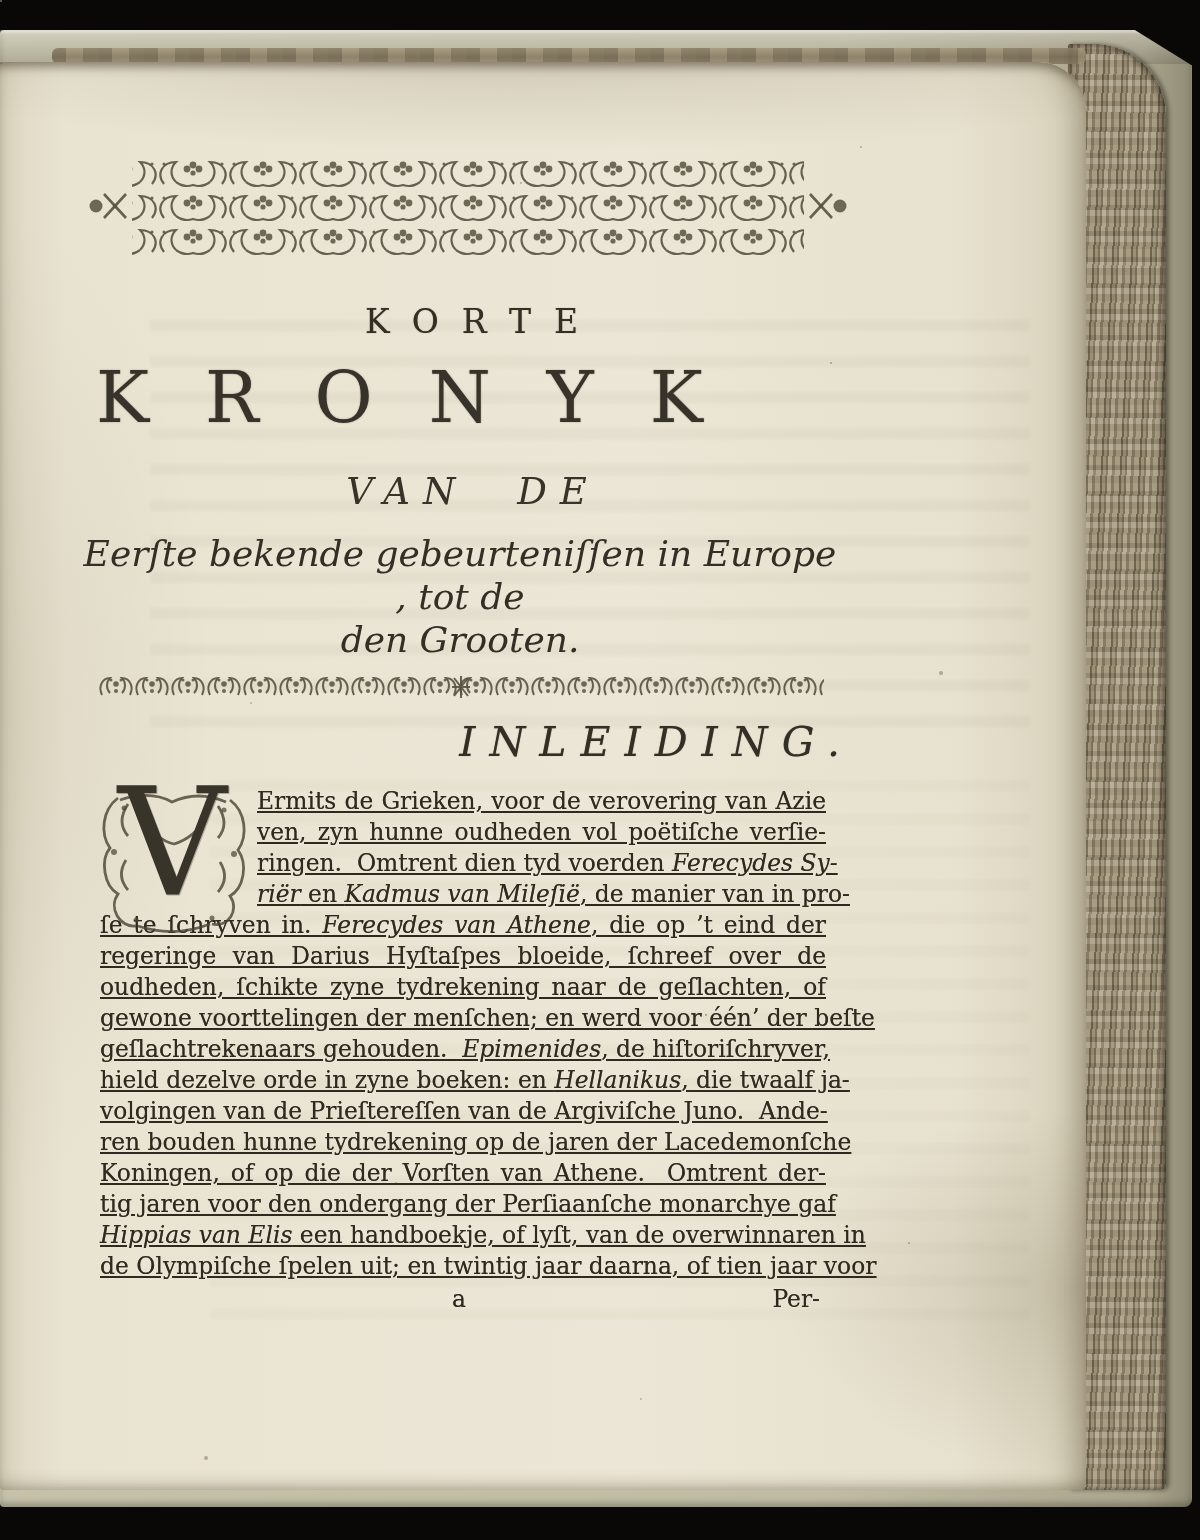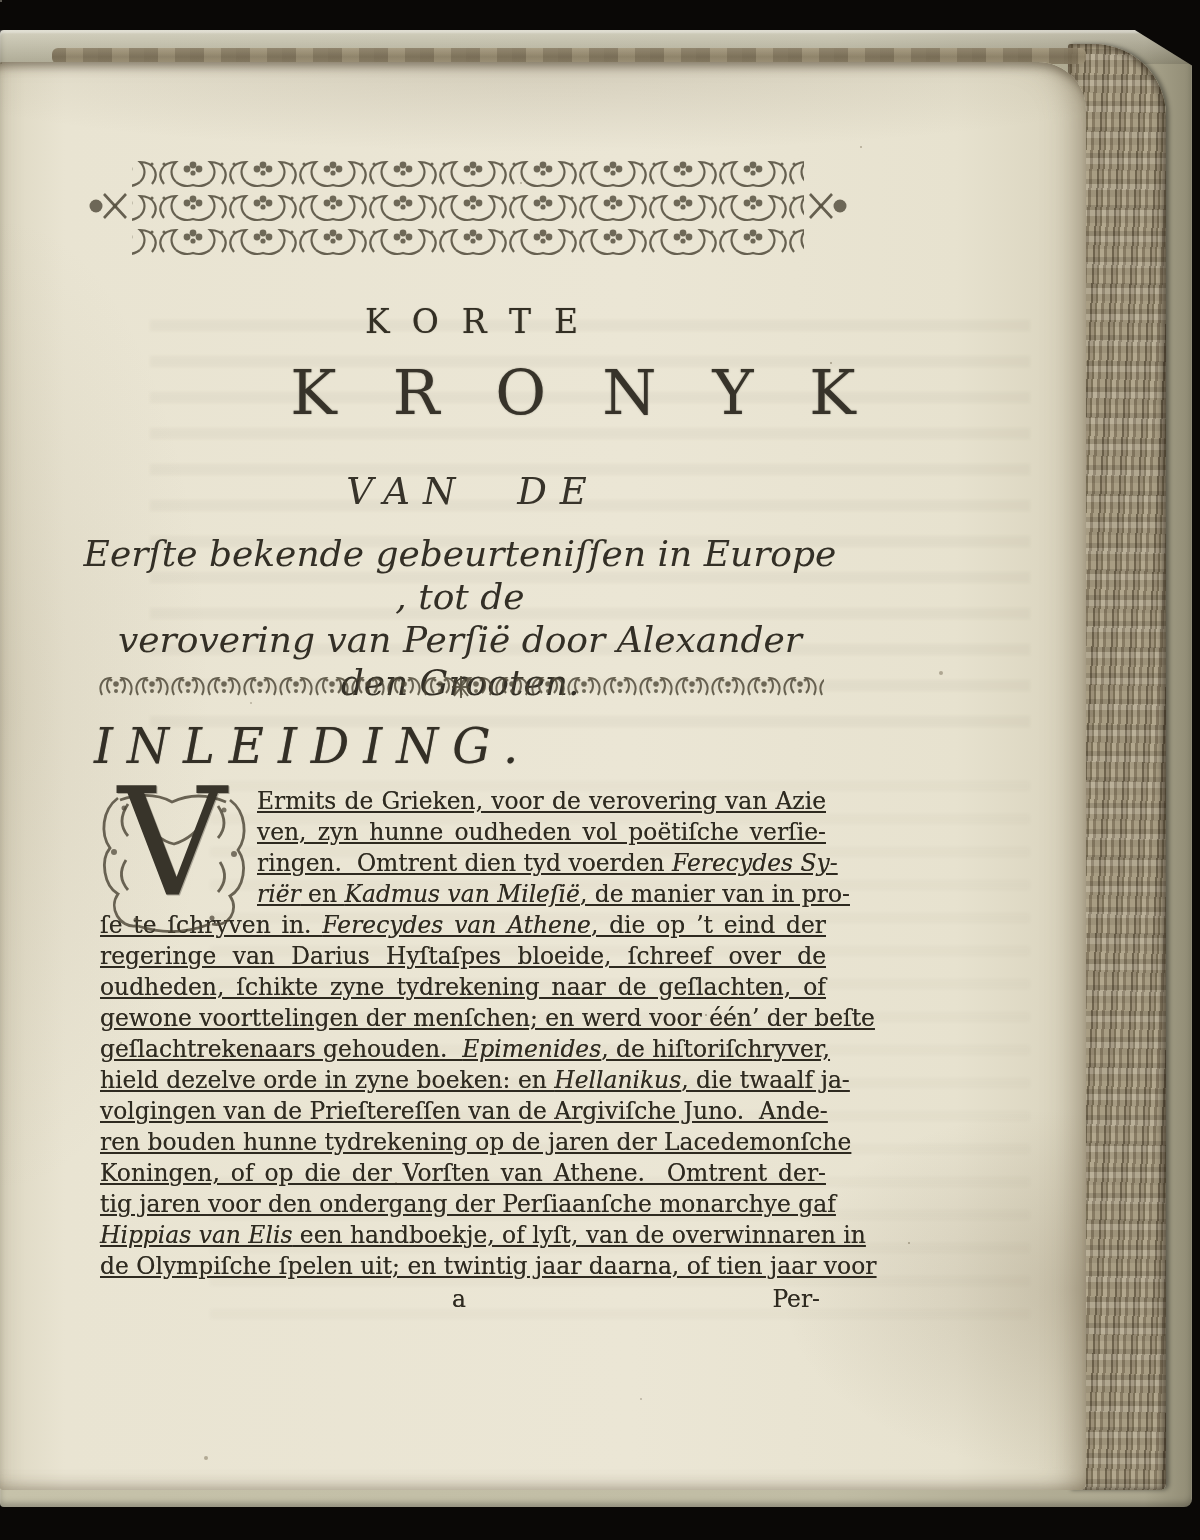--- a/index.html
+++ b/index.html
@@ -52,29 +52,29 @@
     box-shadow:520px 120px 0 rgba(90,78,56,.4), 830px 300px 0 rgba(90,78,56,.45), 250px 640px 0 rgba(90,78,56,.35),
     940px 610px 0 1px rgba(90,78,56,.4), 705px 952px 0 rgba(90,78,56,.5), 395px 1120px 0 rgba(90,78,56,.4),
     120px 980px 0 rgba(90,78,56,.35), 908px 1180px 0 rgba(90,78,56,.45), 640px 1336px 0 rgba(90,78,56,.35),
     205px 1395px 0 1px rgba(110,98,72,.45), 860px 84px 0 rgba(90,78,56,.4);}
   .orn{position:absolute;opacity:.92;}
   .headpiece{left:88px;top:94px;}
   .divider{left:98px;top:610px;}
   .t-kicker{position:absolute;left:80px;top:240px;width:760px;text-align:center;
     font-size:33px;letter-spacing:23px;padding-left:23px;color:#332f24;
     text-shadow:0 0 1px rgba(51,47,36,.55);}
-  .t-main{position:absolute;left:40px;top:294px;width:1010px;text-align:center;
-    font-size:62px;letter-spacing:56px;padding-left:56px;color:#37332a;
+  .t-main{position:absolute;left:40px;top:294px;width:1010px;text-align:left;
+    font-size:71px;letter-spacing:56px;padding-left:56px;color:#37332a;
     text-shadow:0 0 1.5px rgba(55,51,40,.5);}
   .t-vande{position:absolute;left:80px;top:408px;width:760px;text-align:center;
     font-size:37px;font-style:italic;letter-spacing:13px;word-spacing:24px;padding-left:13px;color:#37332a;}
   .subtitle{position:absolute;left:80px;top:470px;width:760px;text-align:center;
     font-size:36px;font-style:italic;line-height:43px;color:#332f26;}
-  .s-heading{position:absolute;left:80px;top:656px;width:760px;text-align:left;
-    font-size:48px;font-style:italic;letter-spacing:14px;padding-left:14px;color:#332f26;
+  .s-heading{position:absolute;left:80px;top:656px;width:760px;text-align:right;
+    font-size:41px;font-style:italic;letter-spacing:14px;padding-left:14px;color:#332f26;
     text-shadow:0 0 1px rgba(51,47,38,.5);}
   .bodycol{position:absolute;left:100px;top:724px;width:726px;font-size:23.4px;line-height:31px;
     color:#2e2a20;text-shadow:0 0 .6px rgba(46,42,32,.65);}
   .bodyline{text-align:justify;text-align-last:justify;white-space:nowrap;text-decoration:underline;}
   .bodyline.indent{margin-left:157px;}
   .bodyline .it{font-style:italic;}
   .dropcap{position:absolute;left:-4px;top:2px;width:156px;height:150px;}
   .dropcap svg{position:absolute;left:0;top:0;}
   .dropcap .letter{position:absolute;left:22px;top:-20px;font-size:150px;line-height:150px;
     color:#38342a;text-shadow:1px 1px 0 rgba(56,52,42,.35);}
@@ -138,21 +138,20 @@
           <circle cx="733" cy="50" r="2.2"></circle>
       </g>
     </svg>
 
     <div class="t-kicker">KORTE</div>
     <div class="t-main">KRONYK</div>
     <div class="t-vande">VAN DE</div>
 
     <div class="subtitle">
       <div>Eerſte bekende gebeurteniſſen in Europe , tot de</div>
-      <div>verovering van Perſië door Alexander</div>
       <div>den Grooten.</div>
     </div>
 
     <svg class="orn divider" width="726" height="30" viewBox="0 0 726 30">
       <rect x="0" y="0" width="726" height="30" fill="url(#orn2)"></rect>
       <g stroke="#4b4535" stroke-width="2" opacity=".9">
         <path d="M356,6 l14,18 M370,6 l-14,18 M363,4 v22 M354,15 h18"></path>
       </g>
     </svg>
 

